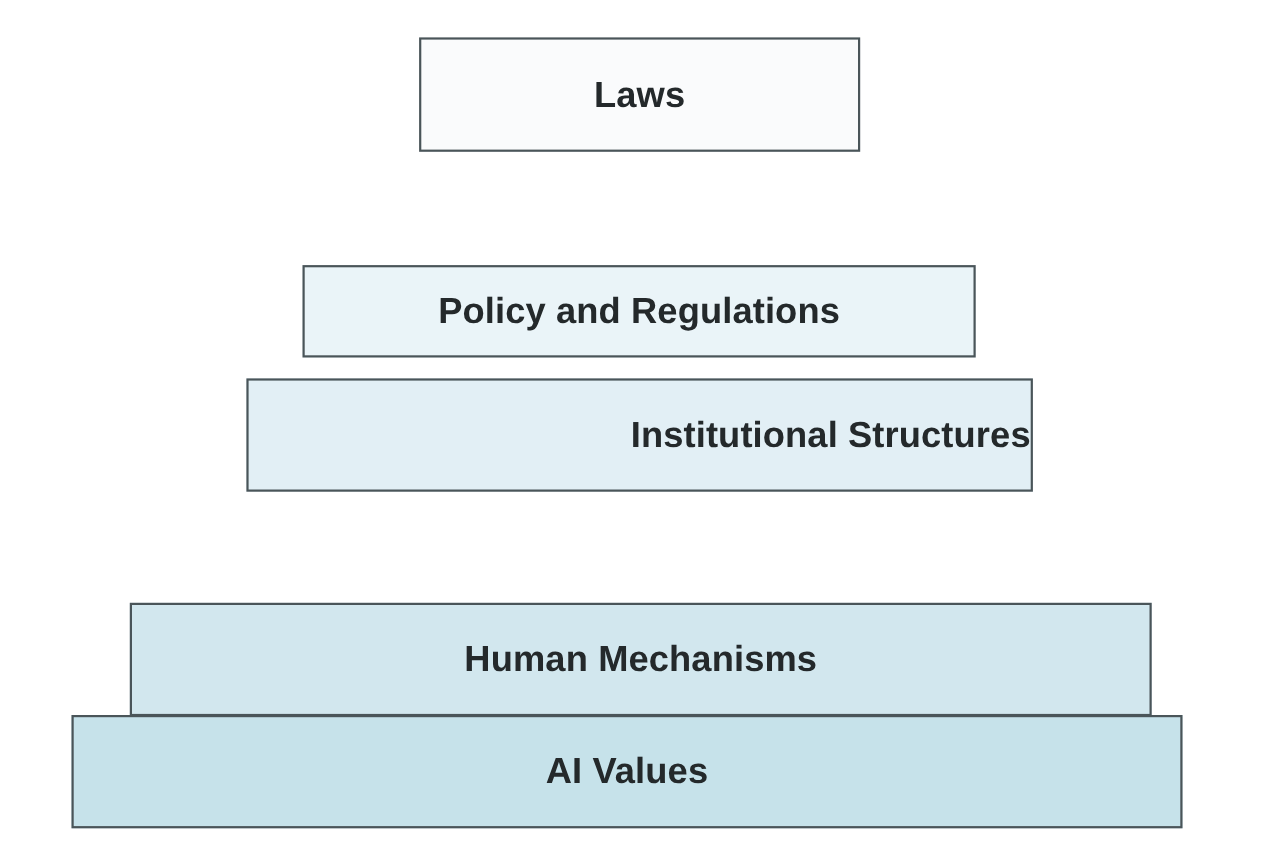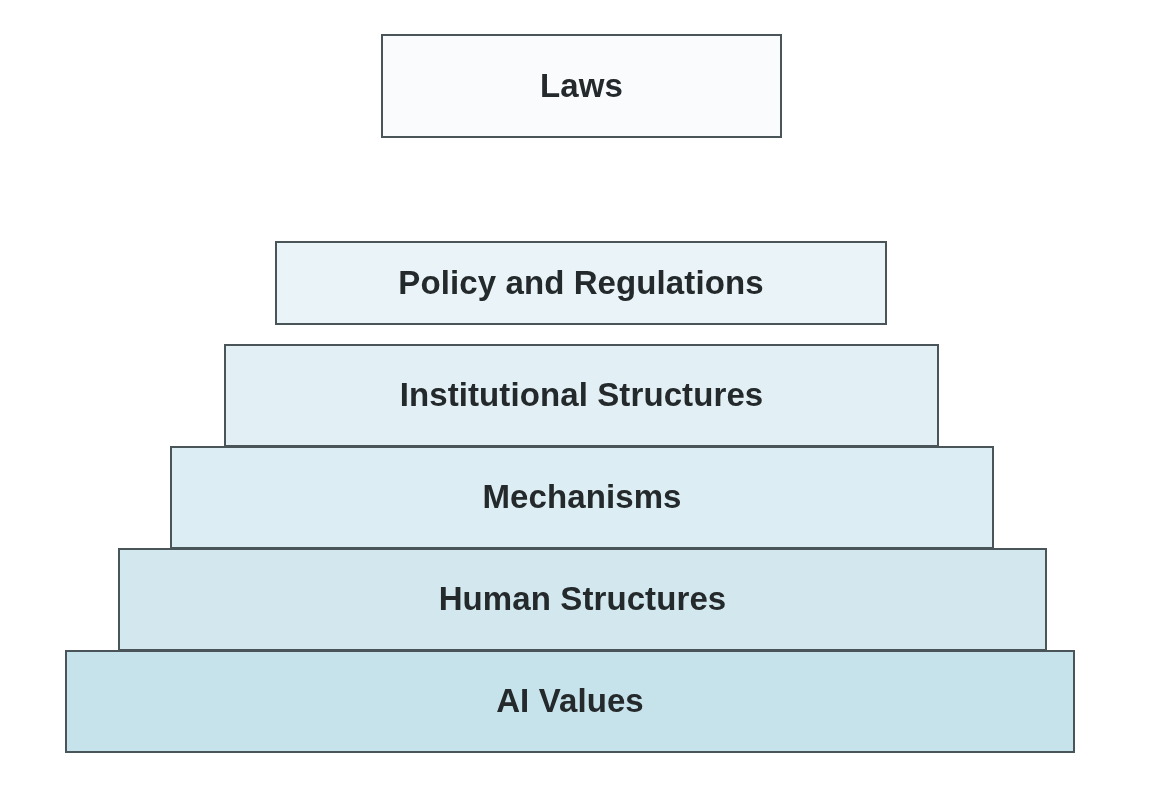--- a/index.html
+++ b/index.html
@@ -38,21 +38,21 @@
     color: #24292b;
     letter-spacing: 0.1px;
     line-height: 1.1;
     white-space: nowrap;
   }
 
   
   .layer-0 { left: 381px;  top: 34px;  width: 401px;  height: 104px; }
   .layer-1 { left: 329px;  top: 138px; width: 506px;  height: 104px; }
   .layer-2 { left: 275px;  top: 241px; width: 612px;  height: 84px; }
-  .layer-3 { left: 224px;  top: 344px; width: 715px;  height: 103px; }
+  .layer-3 { left: 224px;  top: 344px; width: 715px;  height: 103px; justify-content: flex-end; }
   .layer-4 { left: 170px;  top: 446px; width: 824px;  height: 103px; }
   .layer-5 { left: 118px;  top: 548px; width: 929px;  height: 103px; }
   .layer-6 { left: 65px;   top: 650px; width: 1010px; height: 103px; }
 
   .layer-0 .layer-label { font-size: 33px; }
   .layer-1 .layer-label { font-size: 33px; }
   .layer-2 .layer-label { font-size: 33px; }
   .layer-3 .layer-label { font-size: 33px; }
   .layer-4 .layer-label { font-size: 33px; }
   .layer-5 .layer-label { font-size: 33px; }
@@ -69,25 +69,22 @@
 
 
   <div class="pyramid-layer layer-2" style="background: rgb(234, 244, 248); border-color: rgb(74, 85, 89);">
     <span class="layer-label" style="color: rgb(36, 41, 43);">Policy and Regulations</span>
   </div>
 
   <div class="pyramid-layer layer-3" style="background: rgb(226, 239, 245); border-color: rgb(74, 85, 89);">
     <span class="layer-label" style="color: rgb(36, 41, 43);">Institutional Structures</span>
   </div>
 
-  <div class="pyramid-layer layer-4" style="background: rgb(220, 238, 243); border-color: rgb(74, 85, 89);">
-    <span class="layer-label" style="color: rgb(36, 41, 43);">Mechanisms</span>
-  </div>
 
   <div class="pyramid-layer layer-5" style="background: rgb(210, 231, 238); border-color: rgb(74, 85, 89);">
-    <span class="layer-label" style="color: rgb(36, 41, 43);">Human Structures</span>
+    <span class="layer-label" style="color: rgb(36, 41, 43);">Human Mechanisms</span>
   </div>
 
   <div class="pyramid-layer layer-6" style="background: rgb(198, 226, 234); border-color: rgb(74, 85, 89);">
     <span class="layer-label" style="color: rgb(36, 41, 43);">AI Values</span>
   </div>
 
 </div>
 
 </body></html>

